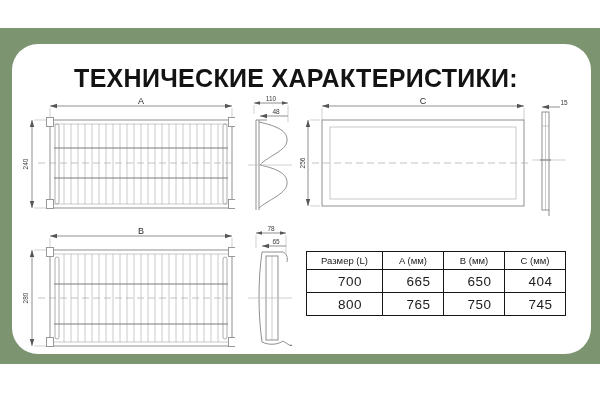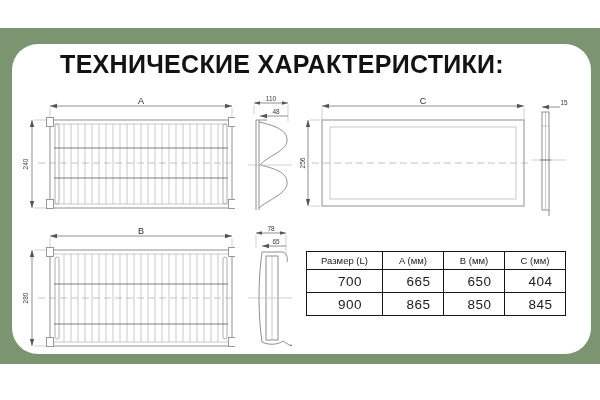--- a/index.html
+++ b/index.html
@@ -1,20 +1,20 @@
 <!DOCTYPE html>
 <html><head>
 <meta charset="utf-8">
 <style>
   html,body{margin:0;padding:0;background:#ffffff;}
   .canvas{position:relative;width:600px;height:400px;background:#ffffff;overflow:hidden;
           font-family:"Liberation Sans","DejaVu Sans",sans-serif;}
   .green-frame{position:absolute;left:0;top:28px;width:600px;height:336px;background:#7D9471;}
   .panel{position:absolute;left:12px;top:44px;width:579px;height:310px;background:#ffffff;border-radius:26px;}
-  .title{position:absolute;left:0;top:46px;width:556px;text-align:center;margin:4px;
+  .title{position:absolute;left:0;top:46px;width:556px;text-align:center;margin:18px;
          font-size:25px;font-weight:800;color:#131313;letter-spacing:.3px;}
   .drw{position:absolute;}
   
   .ln{stroke:#8f8f8f;stroke-width:1;fill:none;}
   .thin{stroke:#bcbcbc;stroke-width:.7;fill:none;}
   .grid{stroke:#9e9e9e;stroke-width:.55;fill:none;}
   .heavy{stroke:#7a7a7a;stroke-width:1;fill:none;}
   .dash{stroke:#b3b3b3;stroke-width:.8;fill:none;stroke-dasharray:7 4;}
   .ar{fill:#555;stroke:none;}
   .cap{fill:#ffffff;stroke:#8f8f8f;stroke-width:.9;}
@@ -198,20 +198,20 @@
       </tr>
     </thead>
     <tbody>
       <tr>
         <td>700</td>
         <td>665</td>
         <td>650</td>
         <td>404</td>
       </tr>
       <tr>
-        <td>900</td>
-        <td>865</td>
-        <td>850</td>
-        <td>845</td>
+        <td>800</td>
+        <td>765</td>
+        <td>750</td>
+        <td>745</td>
       </tr>
     </tbody>
   </table>
 </div>
 
 </body></html>

